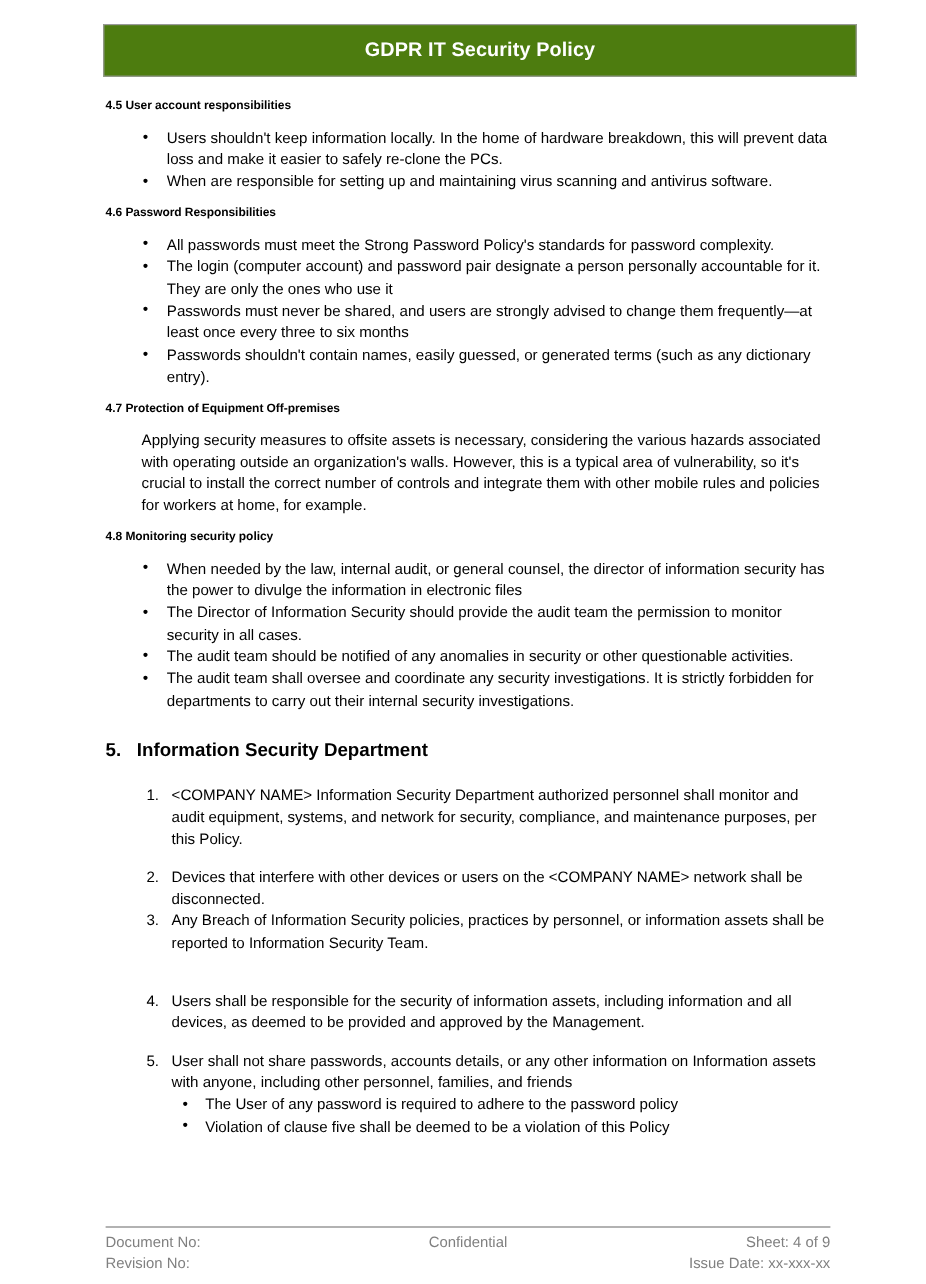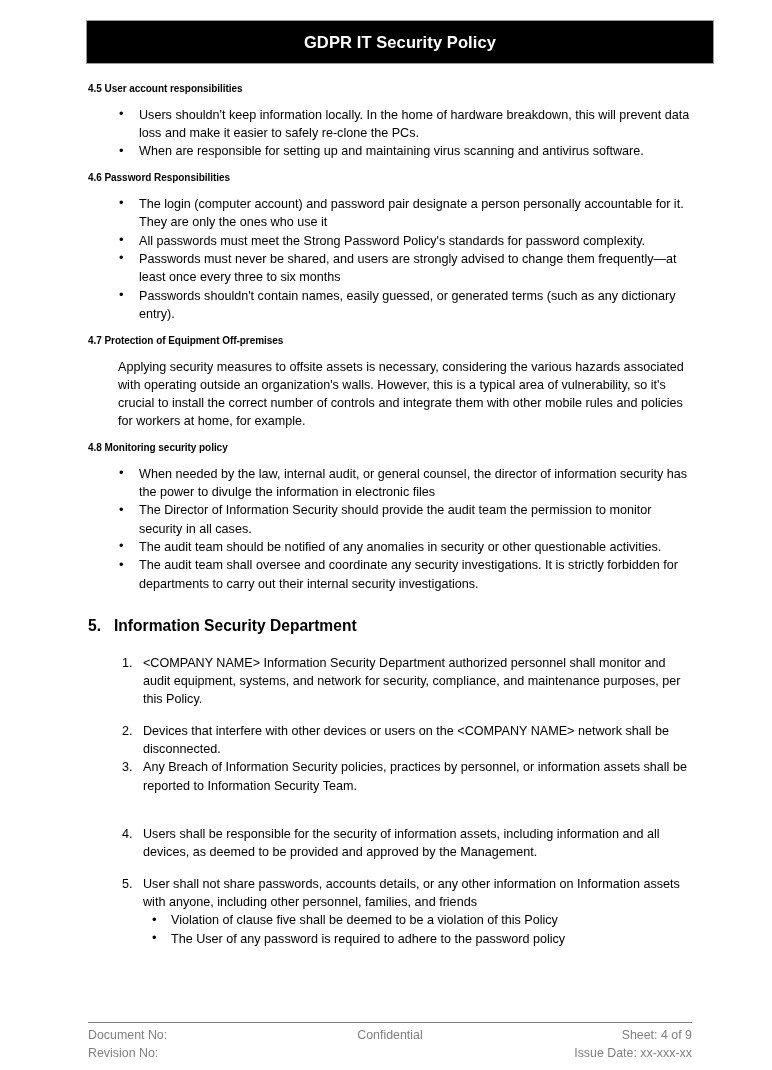--- a/index.html
+++ b/index.html
@@ -24,21 +24,21 @@
     box-sizing: border-box;
   }
 
   
   .doc-header {
     position: absolute;
     left: 86px;
     top: 20px;
     width: 628px;
     height: 44px;
-    background: #000000;
+    background: #4d7c0f;
     border: 1px solid #9a9a9a;
     box-sizing: border-box;
     display: flex;
     align-items: center;
     justify-content: center;
   }
   .doc-header-title {
     color: #ffffff;
     font-size: 16.5px;
     font-weight: bold;
@@ -191,22 +191,22 @@
     <ul class="b1">
       <li>Users shouldn't keep information locally. In the home of hardware breakdown, this will prevent data loss and make it easier to safely re-clone the PCs.</li>
       <li>When are responsible for setting up and maintaining virus scanning and antivirus software.</li>
     </ul>
 
     <div class="gap-md"></div>
 
     <h3 class="sub-heading">4.6 Password Responsibilities</h3>
     <div class="gap-sm"></div>
     <ul class="b1">
+      <li>All passwords must meet the Strong Password Policy's standards for password complexity.</li>
       <li>The login (computer account) and password pair designate a person personally accountable for it. They are only the ones who use it</li>
-      <li>All passwords must meet the Strong Password Policy's standards for password complexity.</li>
       <li>Passwords must never be shared, and users are strongly advised to change them frequently—at least once every three to six months</li>
       <li>Passwords shouldn't contain names, easily guessed, or generated terms (such as any dictionary entry).</li>
     </ul>
 
     <div class="gap-md"></div>
 
     <h3 class="sub-heading">4.7 Protection of Equipment Off-premises</h3>
     <div class="gap-sm"></div>
     <p class="body-para">Applying security measures to offsite assets is necessary, considering the various hazards associated with operating outside an organization's walls. However, this is a typical area of vulnerability, so it's crucial to install the correct number of controls and integrate them with other mobile rules and policies for workers at home, for example.</p>
 
@@ -230,22 +230,22 @@
     <div class="gap-lg"></div>
 
     <ol class="n1">
       <li>&lt;COMPANY NAME&gt; Information Security Department authorized personnel shall monitor and audit equipment, systems, and network for security, compliance, and maintenance purposes, per this Policy.</li>
       <li class="spaced" style="margin-top:13px;">Devices that interfere with other devices or users on the &lt;COMPANY NAME&gt; network shall be disconnected.</li>
       <li class="spaced" style="">Any Breach of Information Security policies, practices by personnel, or information assets shall be reported to Information Security Team.</li>
       <li class="spaced" style="margin-top:30px;">Users shall be responsible for the security of information assets, including information and all devices, as deemed to be provided and approved by the Management.</li>
       <li class="spaced" style="margin-top:13px;">
         <span>User shall not share passwords, accounts details, or any other information on Information assets with anyone, including other personnel, families, and friends</span>
         <ul class="b2">
+          <li>The User of any password is required to adhere to the password policy</li>
           <li>Violation of clause five shall be deemed to be a violation of this Policy</li>
-          <li>The User of any password is required to adhere to the password policy</li>
         </ul>
       </li>
     </ol>
 
   </div>
 
   <div class="doc-footer">
     <div class="footer-rule"></div>
     <div class="footer-row">
       <div class="footer-col-left">Document No:</div>

